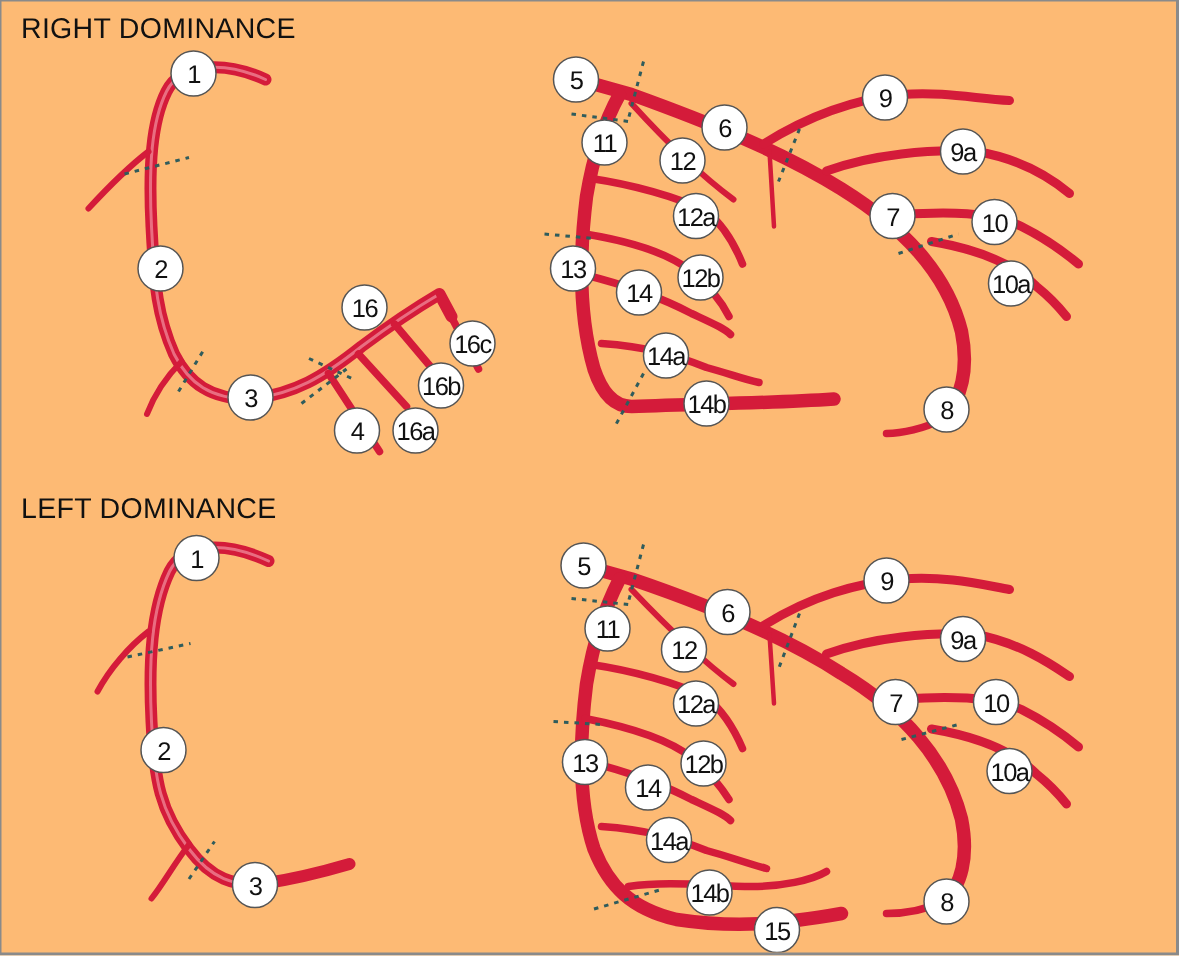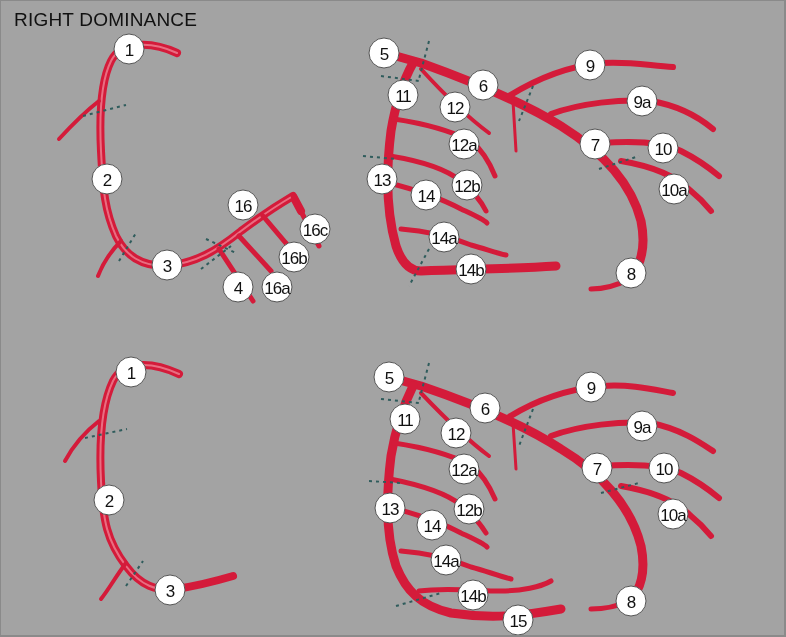--- a/index.html
+++ b/index.html
@@ -1,37 +1,38 @@
 <!DOCTYPE html>
 <html><head>
 <meta charset="utf-8">
 <style>
   html, body { margin:0; padding:0; background:#fdfdfb; }
   #stage {
     position:relative; width:786px; height:637px; box-sizing:border-box;
     border:1px solid #8a8a8a; border-right:2px solid #8a8a8a; border-bottom:2px solid #8a8a8a;
-    background:#a3a3a3; overflow:hidden;
+    background:#fdba74; overflow:hidden;
     font-family:"Liberation Sans", sans-serif;
   }
   .section-title {
     position:absolute; left:13px; font-size:19px; color:#111; letter-spacing:0.2px;
     font-family:"Liberation Sans", sans-serif;
   }
   svg { position:absolute; left:0; top:0; }
   .v { fill:none; stroke:#d41b3a; stroke-linecap:round; stroke-linejoin:round; }
   .hl { fill:none; stroke:#f08a9a; stroke-linecap:round; stroke-linejoin:round; opacity:0.75; }
   .cut { fill:none; stroke:#2f5c5c; stroke-width:2; stroke-dasharray:3 4; }
   .lbl circle { fill:#fff; stroke:#555; stroke-width:1; }
   .lbl text { font-family:"Liberation Sans", sans-serif; font-size:17px; fill:#111; text-anchor:middle; dominant-baseline:central; letter-spacing:-1px; }
 </style>
 </head>
 <body>
 
 <div id="stage">
   <div class="section-title" style="top:8px">RIGHT DOMINANCE</div>
+  <div class="section-title" style="top:328px">LEFT DOMINANCE</div>
 
   <svg width="786" height="637" viewBox="0 0 786 637">
 
     <g>
       <path class="v" stroke-width="8" d="M176,52 C150,40 120,40 110,60 C100,80 98,110 100,150 C102,190 104,210 115,235 C125,255 140,265 165,265 C195,262 215,250 240,230 C260,215 275,205 292,195 L300,210"></path>
       <path class="hl" stroke-width="2" d="M176,52 C150,40 120,40 110,60 C100,80 98,110 100,150 C102,190 104,210 115,235 C125,255 140,265 165,265 C195,262 215,250 240,230 C260,215 275,205 292,195"></path>
       <path class="v" stroke-width="4" d="M98,100 C85,110 70,125 58,138"></path>
       <path class="v" stroke-width="4" d="M120,240 C110,250 102,262 97,275"></path>
       <path class="v" stroke-width="5" d="M218,248 L252,300"></path>
       <path class="v" stroke-width="5" d="M238,235 L270,270"></path>

